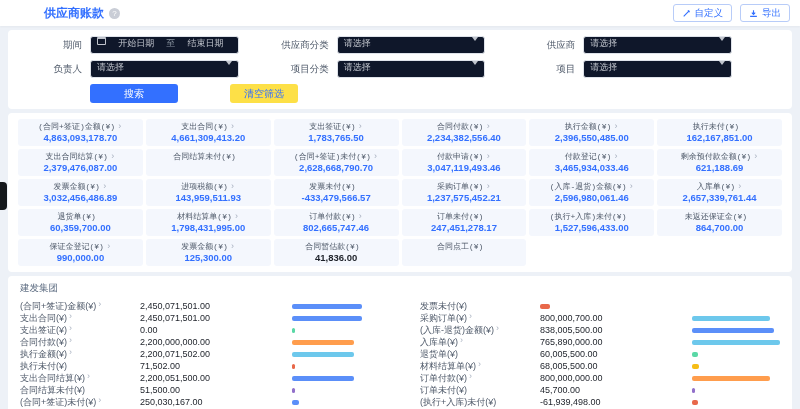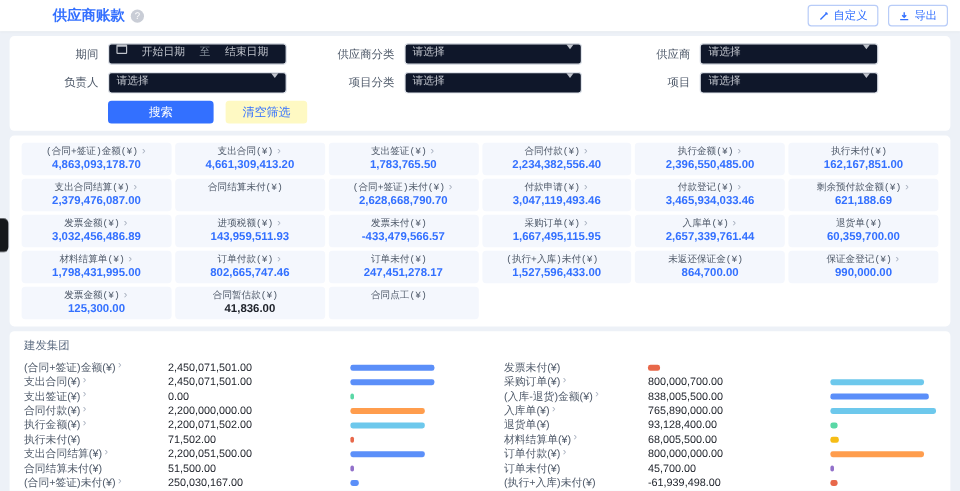--- a/index.html
+++ b/index.html
@@ -25,24 +25,24 @@
   .field { display:flex; align-items:center; }
   .f-label { width:62px; text-align:right; margin-right:8px; font-size:9.5px; color:#4e5969; white-space:nowrap; flex:none; }
   .control { flex:1; height:18px; border:1px solid #dfe3ea; border-radius:3px; display:flex; align-items:flex-start;
              padding:0 6px; background:#0f172a; font-size:9px; gap:4px; cursor:pointer; }
   .ph { color:#c0c4cc; white-space:nowrap; }
   .control.date .ph { flex:1; text-align:center; }
   .sep { color:#86909c; }
   .caret { width:0; height:0; border-left:3px solid transparent; border-right:3px solid transparent;
            border-top:4px solid #c0c4cc; margin-left:auto; }
   .cal { width:9px; height:8px; border:1px solid #c0c4cc; border-top-width:2px; border-radius:1px; flex:none; }
-  .filter-actions { margin-top:6px; margin-left:70px; display:flex; align-items:center; }
+  .filter-actions { margin-top:6px; margin-left:70px; display:flex; align-items:center;gap:42px; }
   .btn-primary { background:#3370ff; color:#fff; border:none; border-radius:3px; font-size:10px;
                  height:19px; width:88px; cursor:pointer; }
-  .btn-plain { background:#fef9c3; color:#3370ff; border:none; border-radius:3px; font-size:10px;
+  .btn-plain { background:#fde047; color:#3370ff; border:none; border-radius:3px; font-size:10px;
                height:19px; padding:0 14px; margin-left:10px; cursor:pointer; }
   
   .metrics-card { padding:6px 10px; }
   .tiles { display:grid; grid-template-columns:repeat(6,1fr); gap:3px; }
   .tile { background:#f4f7fd; border-radius:3px; text-align:center; padding:2px 3px; cursor:pointer; }
   .t-label { font-size:8px; color:#4e5969; line-height:11px; white-space:nowrap; overflow:hidden;font-family:Liberation Mono, monospace; }
   .t-label .chev { margin-left:2px; }
   .t-value { font-size:9.5px; font-weight:bold; color:#3370ff; line-height:12px; white-space:nowrap; overflow:hidden; min-height:12px; }
   .t-value.dark { color:#1d2129; }
   .chev { color:#aab2c0; font-size:9px; line-height:1; }
@@ -209,23 +209,27 @@
         <div class="t-value">143,959,511.93</div>
       </div>
 
       <div class="tile">
         <div class="t-label"><span>发票未付(¥)</span><span class="chev" style="visibility: hidden;">›</span></div>
         <div class="t-value">-433,479,566.57</div>
       </div>
 
       <div class="tile">
         <div class="t-label"><span>采购订单(¥)</span><span class="chev">›</span></div>
-        <div class="t-value">1,667,495,115.95</div>
-      </div>
-
+        <div class="t-value">1,237,575,452.21</div>
+      </div>
+
+      <div class="tile">
+        <div class="t-label"><span>(入库-退货)金额(¥)</span><span class="chev">›</span></div>
+        <div class="t-value">2,596,980,061.46</div>
+      </div>
 
       <div class="tile">
         <div class="t-label"><span>入库单(¥)</span><span class="chev">›</span></div>
         <div class="t-value">2,657,339,761.44</div>
       </div>
 
       <div class="tile">
         <div class="t-label"><span>退货单(¥)</span><span class="chev" style="visibility: hidden;">›</span></div>
         <div class="t-value">60,359,700.00</div>
       </div>
@@ -432,21 +436,21 @@
           <span class="g-track">
             <i class="g-bar" style="width: 100%; background: rgb(109, 200, 236);"></i>
           </span>
         </div>
 
         <div class="g-row">
           <span class="g-label">
             <span>退货单(¥)</span>
             <span class="chev" style="visibility: hidden;">›</span>
           </span>
-          <span class="g-value">93,128,400.00</span>
+          <span class="g-value">60,005,500.00</span>
           <span class="g-track">
             <i class="g-bar" style="width: 7%; background: rgb(90, 216, 166);"></i>
           </span>
         </div>
 
         <div class="g-row">
           <span class="g-label">
             <span>材料结算单(¥)</span>
             <span class="chev">›</span>
           </span>

